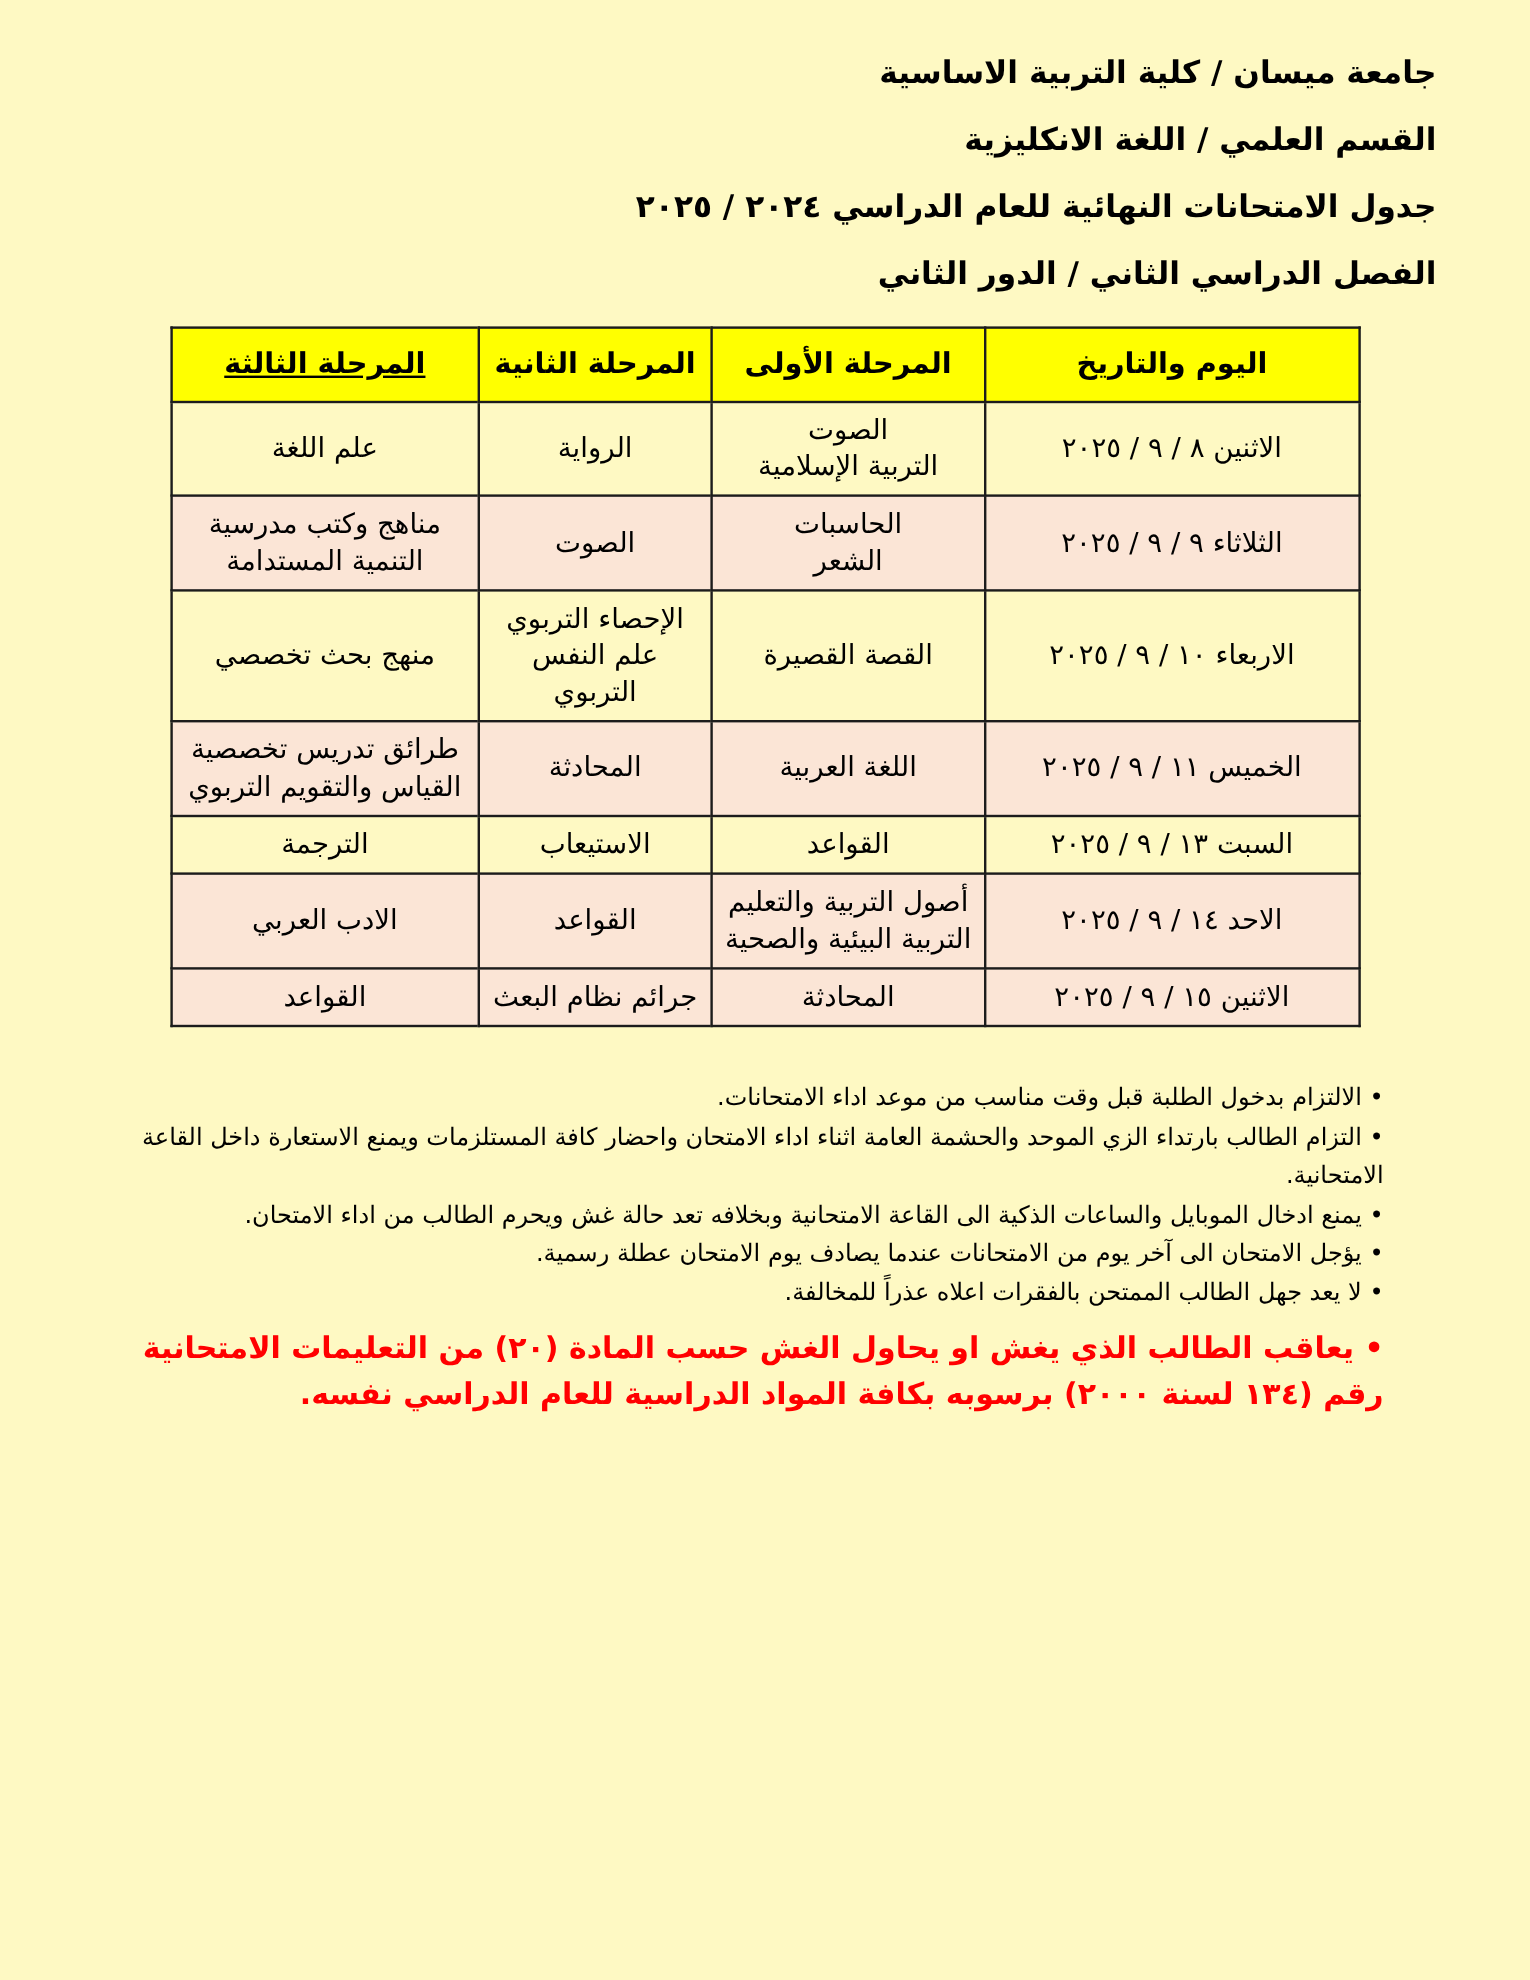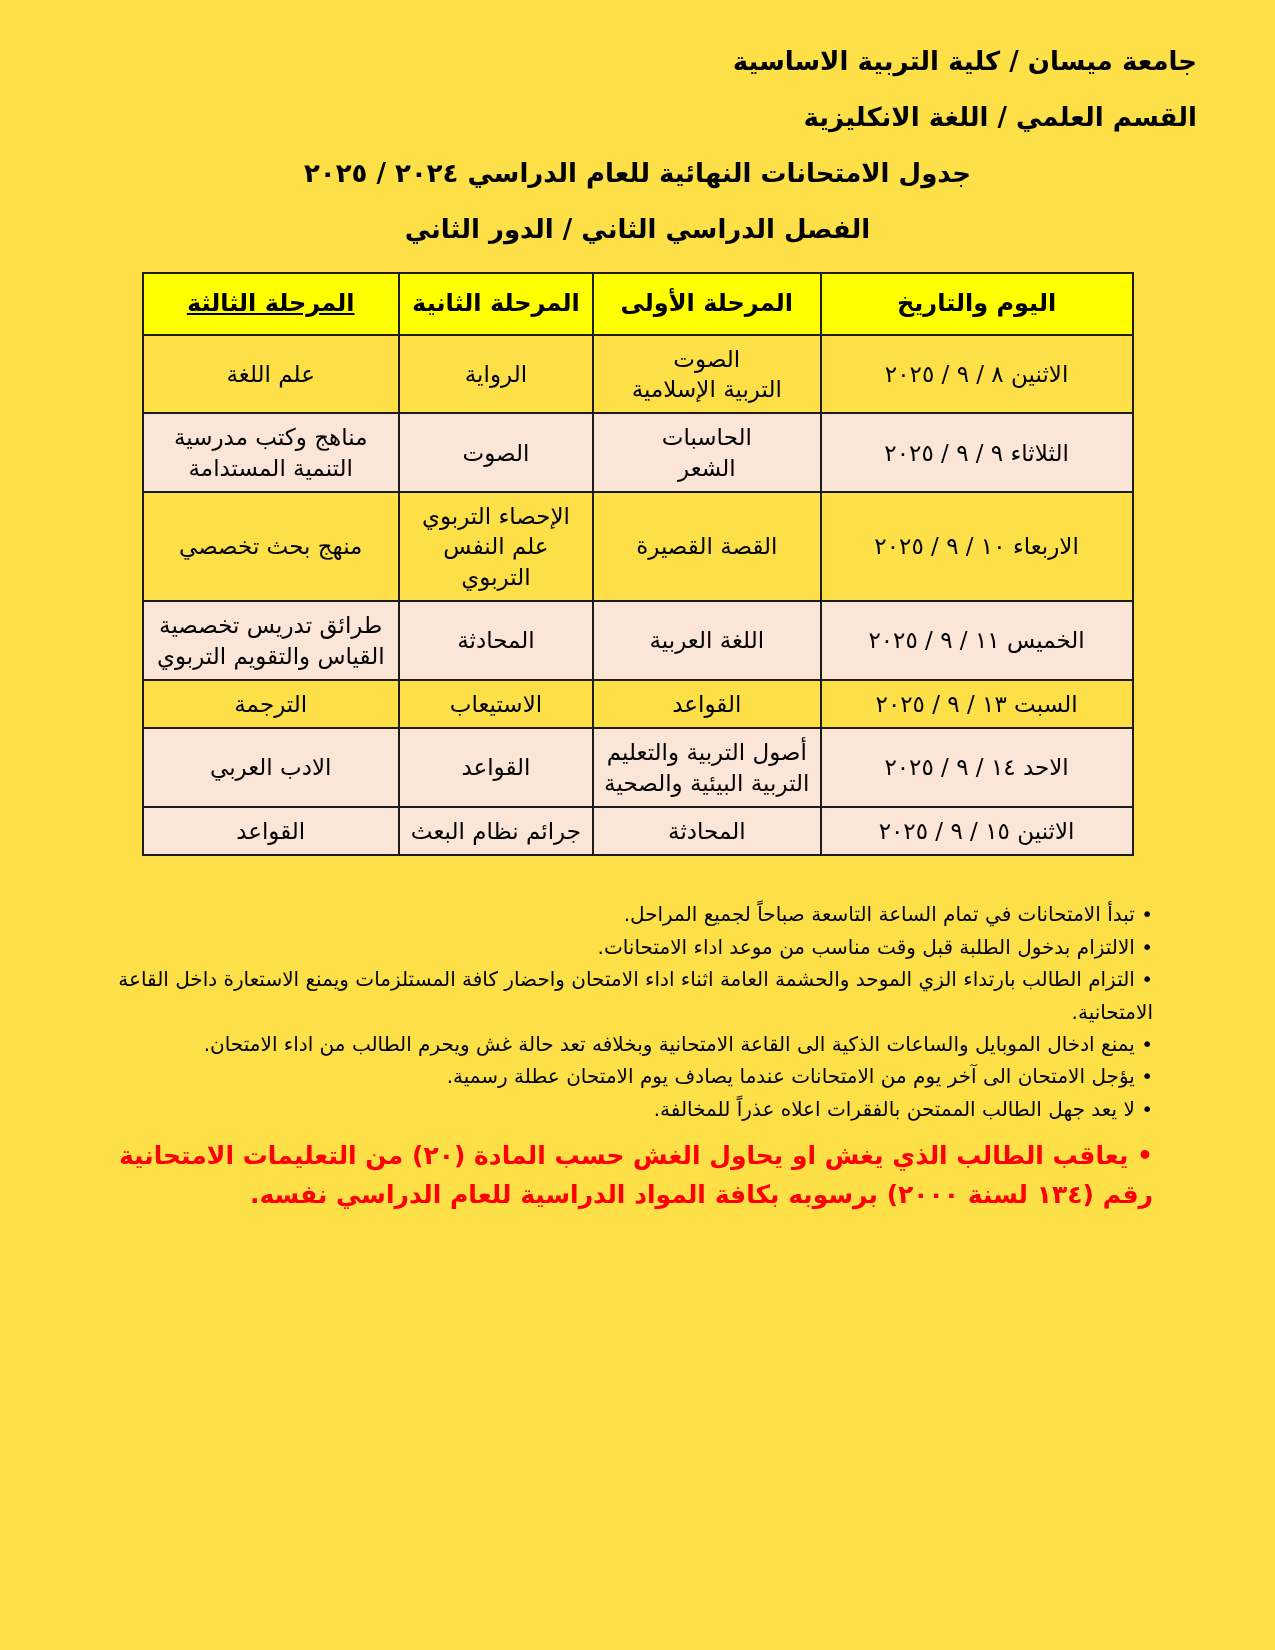--- a/index.html
+++ b/index.html
@@ -1,25 +1,25 @@
 <!DOCTYPE html>
 <html lang="ar" dir="rtl"><head>
 <meta charset="utf-8">
 <style>
   html,body{margin:0;padding:0;background:#888;}
   .page{
-    width:1275px;height:1650px;margin:0 auto;background:#fde047;
+    width:1275px;height:1650px;margin:0 auto;background:#fef9c3;
     font-family:"DejaVu Sans","Liberation Serif",sans-serif;
     direction:rtl;color:#000;position:relative;box-sizing:border-box;
     padding-top:48px;overflow:hidden;
   }
   .doc-header{margin:0 78px 0 78px;}
   .doc-header .h-line{font-weight:bold;font-size:26px;line-height:1.0;margin-bottom:30px;}
   .h-right{text-align:right;}
-  .h-center{text-align:center;margin-top:12px;}
+  .h-center{text-align:right;margin-top:12px;}
   .exam-table{
     width:992px;margin:16px auto 0 auto;border-collapse:collapse;table-layout:fixed;
     direction:rtl;
   }
   .exam-table th,.exam-table td{
     border:2px solid #1c1c1c;text-align:center;vertical-align:middle;
     font-size:23px;line-height:1.32;padding:8px 6px;white-space:pre-line;
   }
   .exam-table th{font-weight:bold;font-size:24px;padding:14px 6px;}
   col.c-date{width:31.5%;}
@@ -118,21 +118,20 @@
           <td>الاثنين ١٥ / ٩ / ٢٠٢٥</td>
           <td>المحادثة</td>
           <td>جرائم نظام البعث</td>
           <td>القواعد</td>
         </tr>
       </tbody>
   </table>
 
   <div class="notes">
     <ul class="notes-list">
-        <li>تبدأ الامتحانات في تمام الساعة التاسعة صباحاً لجميع المراحل.</li>
         <li>الالتزام بدخول الطلبة قبل وقت مناسب من موعد اداء الامتحانات.</li>
         <li>التزام الطالب بارتداء الزي الموحد والحشمة العامة اثناء اداء الامتحان واحضار كافة المستلزمات ويمنع الاستعارة داخل القاعة الامتحانية.</li>
         <li>يمنع ادخال الموبايل والساعات الذكية الى القاعة الامتحانية وبخلافه تعد حالة غش ويحرم الطالب من اداء الامتحان.</li>
         <li>يؤجل الامتحان الى آخر يوم من الامتحانات عندما يصادف يوم الامتحان عطلة رسمية.</li>
         <li>لا يعد جهل الطالب الممتحن بالفقرات اعلاه عذراً للمخالفة.</li>
       </ul>
     <ul class="warning-list">
       <li class="warning-item" style="color: rgb(255, 0, 0);">يعاقب الطالب الذي يغش او يحاول الغش حسب المادة (٢٠) من التعليمات الامتحانية رقم (١٣٤ لسنة ٢٠٠٠) برسوبه بكافة المواد الدراسية للعام الدراسي نفسه.</li>
     </ul>
   </div>

